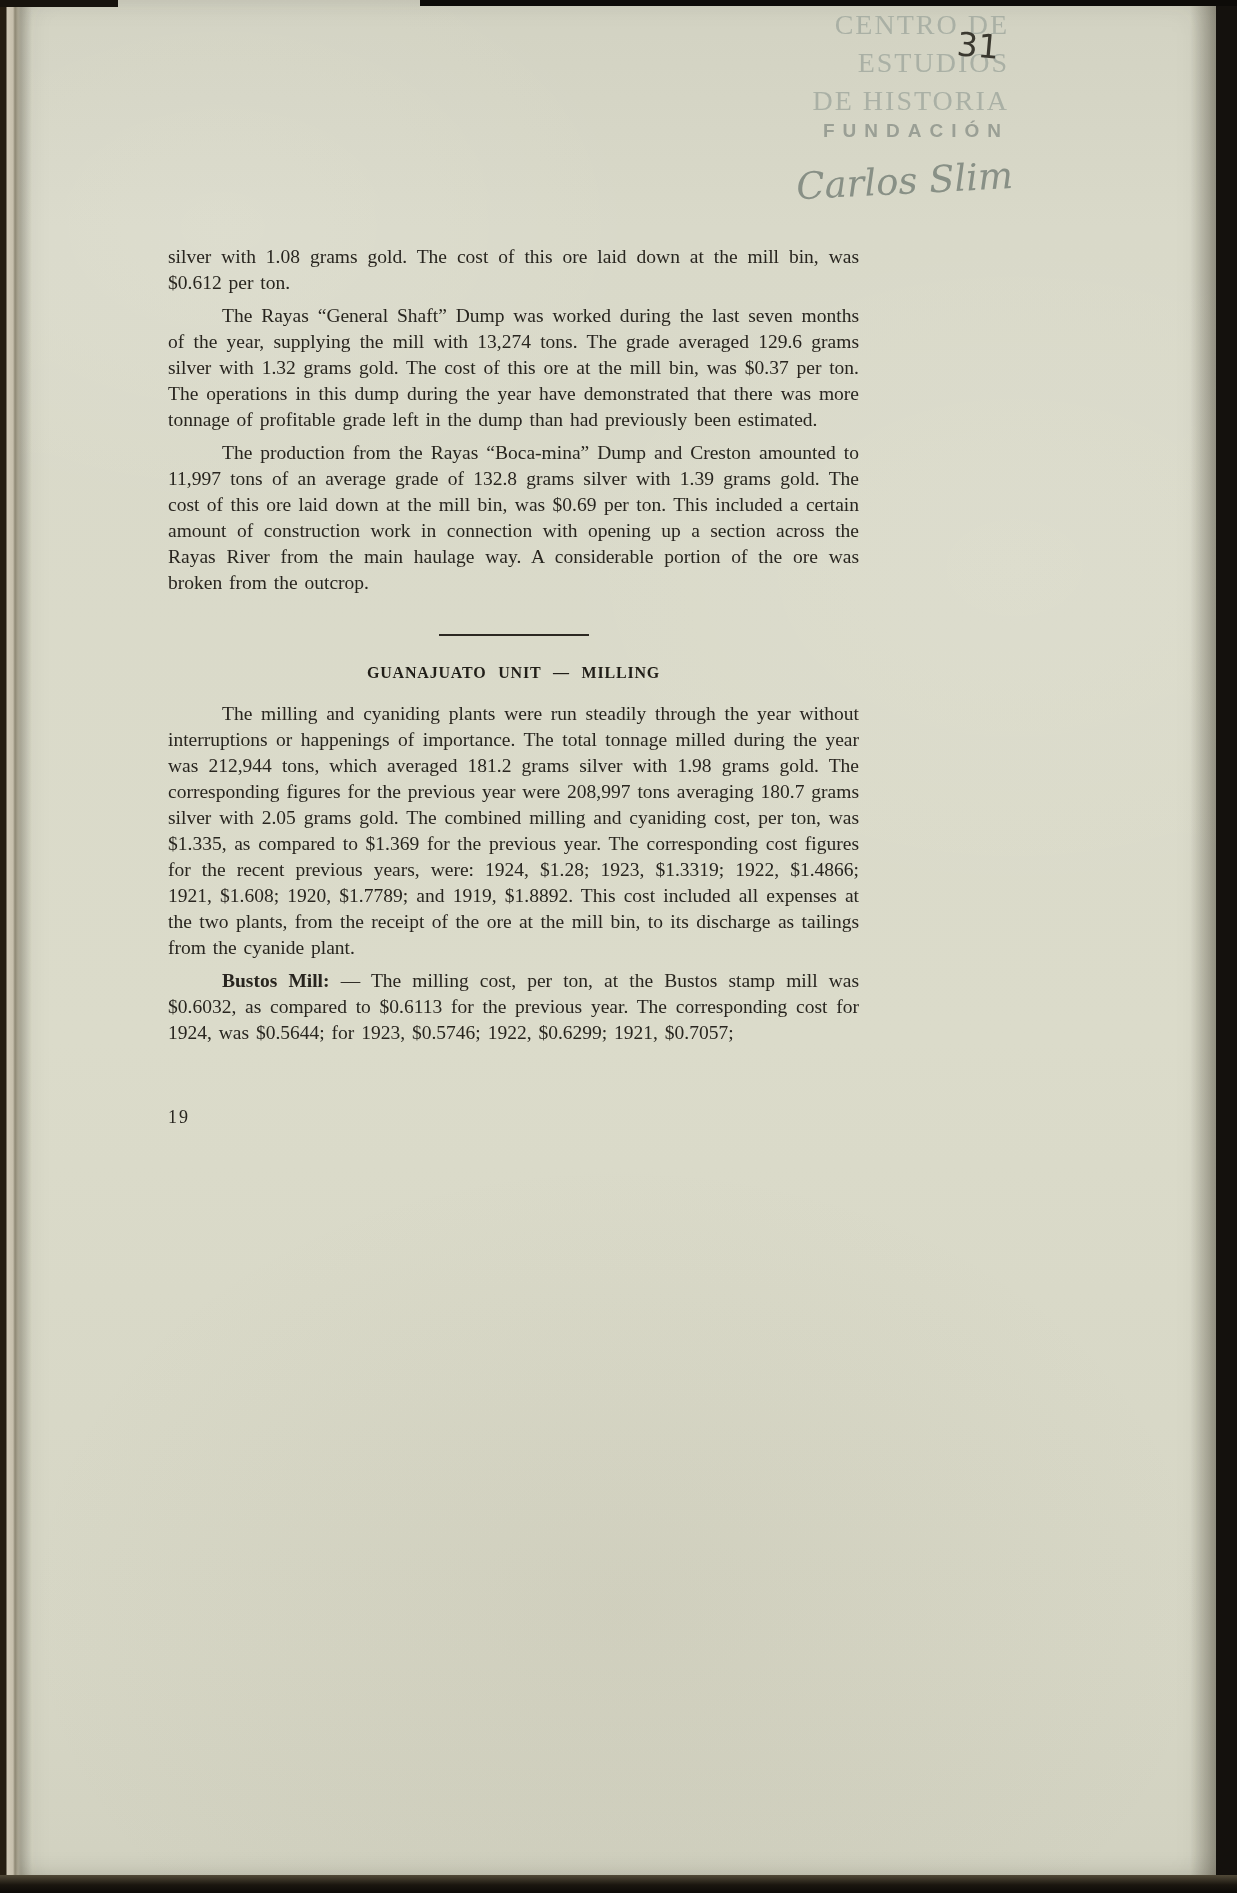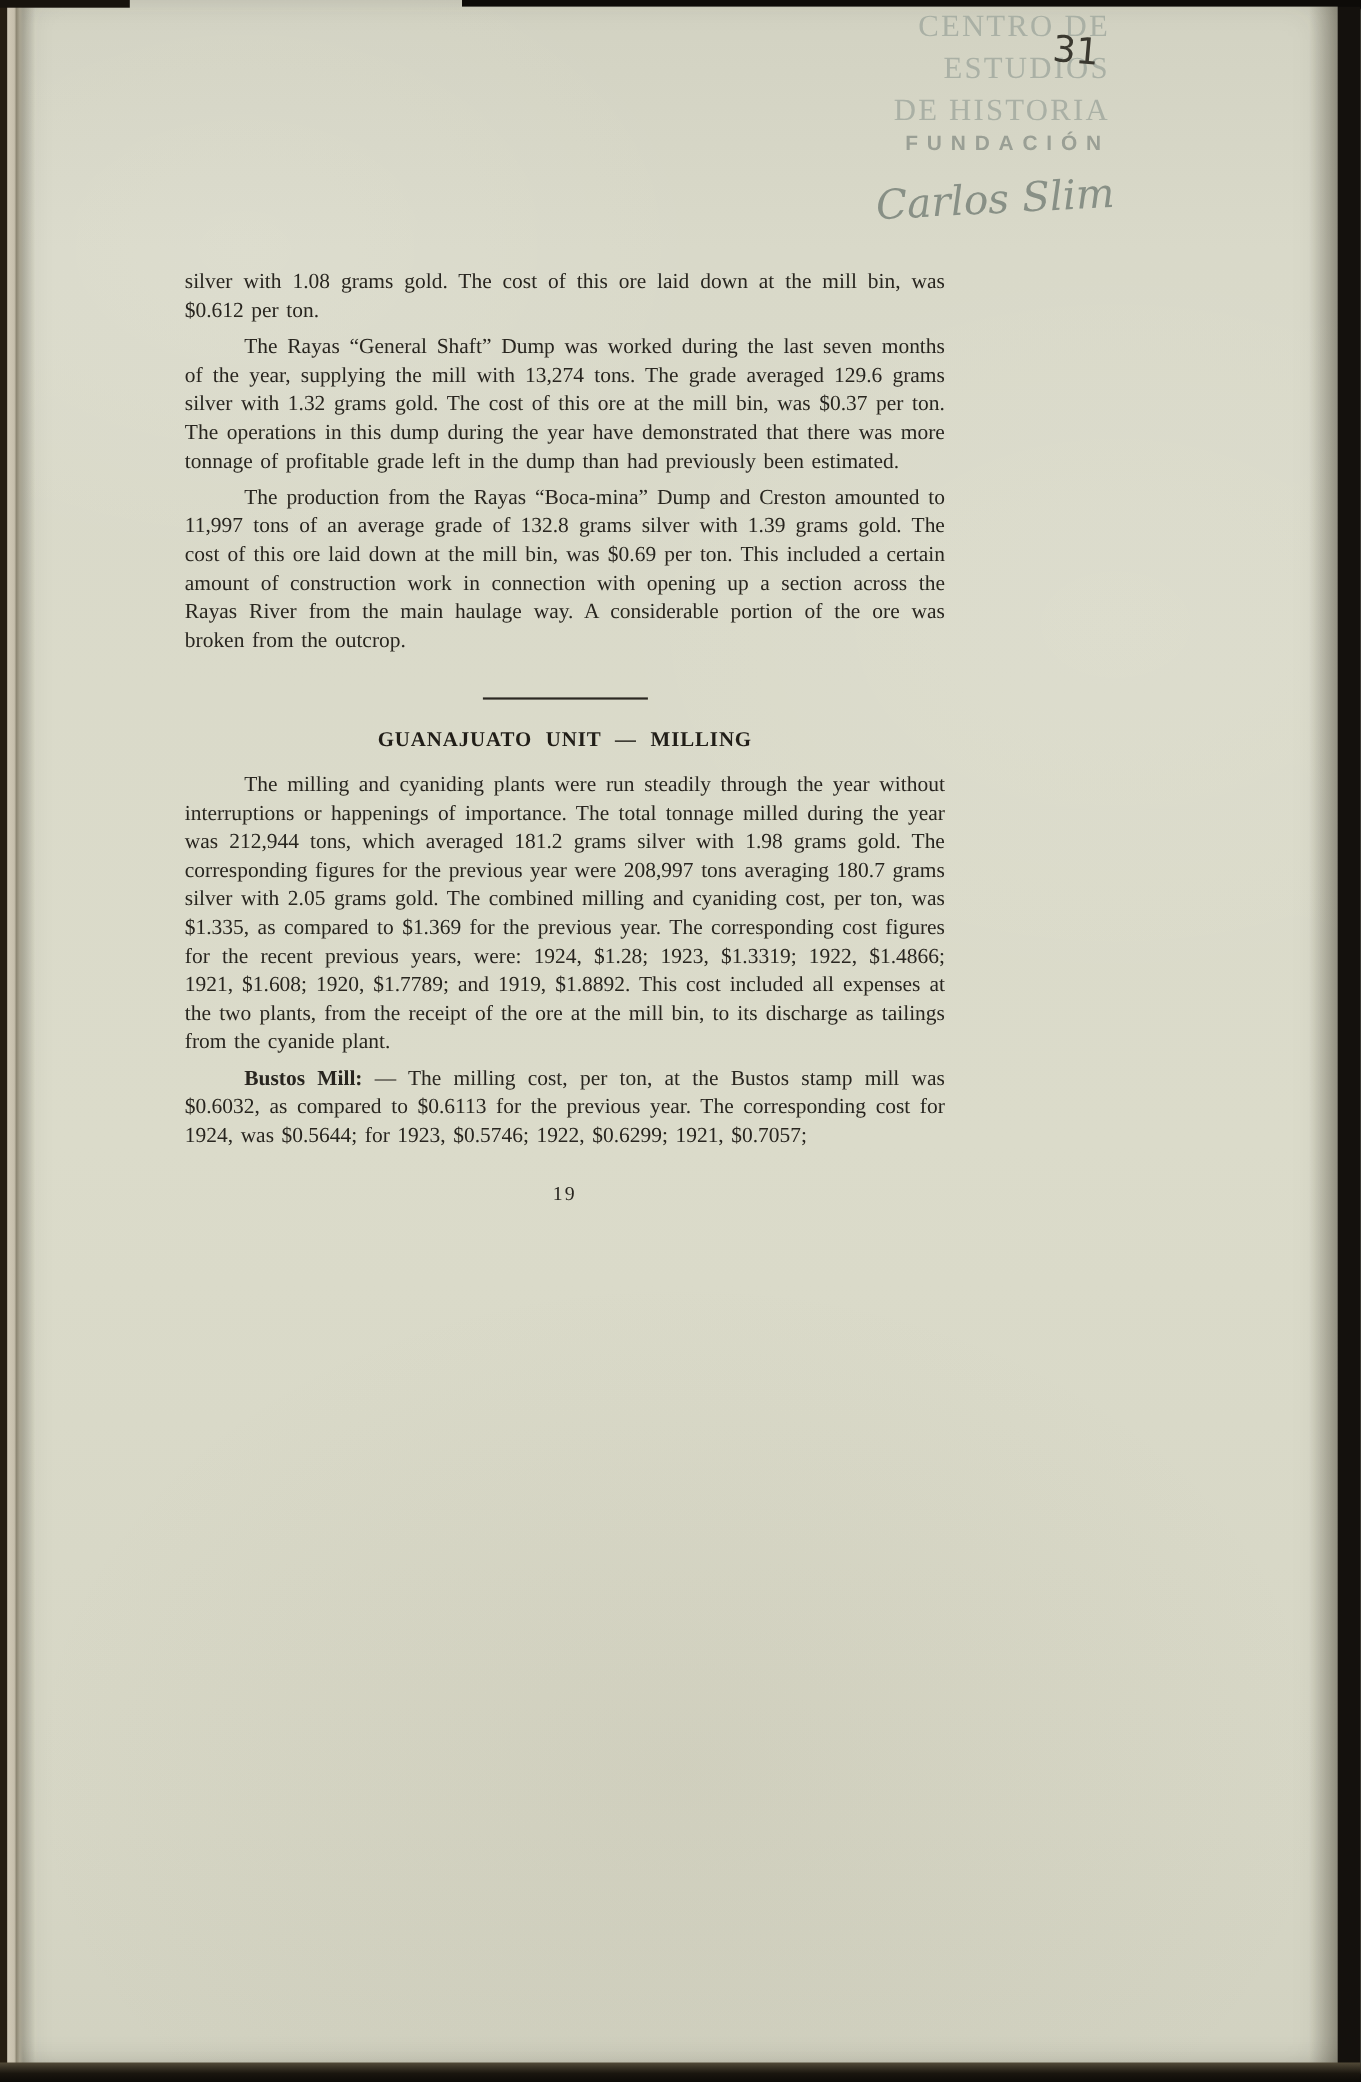--- a/index.html
+++ b/index.html
@@ -75,27 +75,27 @@
     font-size: 19.5px; line-height: 26px;
     text-align: justify; word-spacing: 2px;
   }
   .para { margin-bottom: 7px; }
   .para.indent { text-indent: 54px; }
   .para b { font-weight: bold; }
 
   .divider { width: 150px; height: 2px; background: #2c2822; margin: 38px auto 0 auto; }
 
   .heading {
-    text-align: center; font-size: 19px; font-weight: bold;
+    text-align: center; font-size: 16px; font-weight: bold;
     letter-spacing: 0.8px; word-spacing: 7px;
     color: #211e18; margin: 24px 0 15px 0;
   }
 
   .page-number {
-    text-align: center; margin-top: 26px;
+    text-align: left; margin-top: 58px;
     font-size: 18px; letter-spacing: 2px; color: #28251f;
   }
 </style>
 </head>
 <body>
 
 <div class="scan">
   <div class="texture"></div>
 
   <div class="edge-left"></div>

